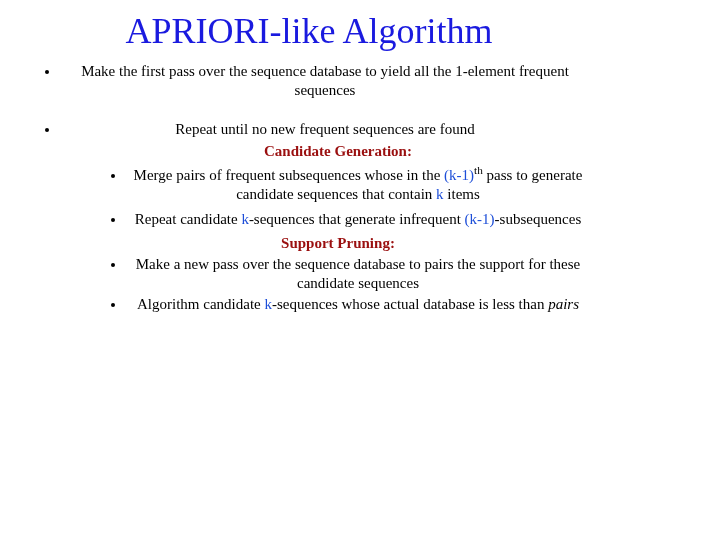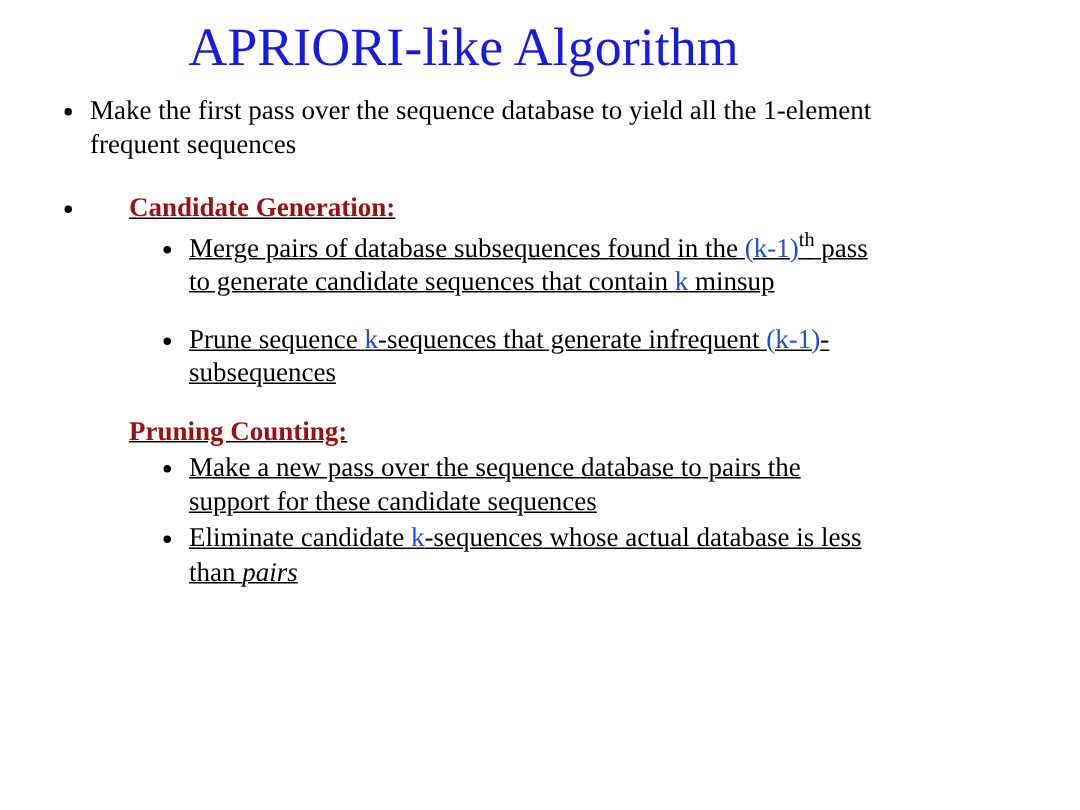--- a/index.html
+++ b/index.html
@@ -22,30 +22,30 @@
     text-align: center;
     font-size: 36px;
     color: #1a1adf;
     margin: 4px 0 10px 0;
     font-weight: normal;
   }
   ul.top {
     list-style: disc;
     margin: 0 0 0 10px;
     padding: 0 0 0 22px;
-    font-size: 18px;
+    font-size: 15px;
     line-height: 1.25;
+    text-align: center;
   }
   ul.top > li {
     margin-bottom: 20px;
   }
   .section {
     margin-left: 26px;
-    margin-top: 16px;
-    text-decoration: underline;
+    margin-top: 4px;
   }
   .sec-head {
     font-weight: bold;
     color: #9a0f0f;
     font-style: normal;
   }
   ul.sub {
     list-style: disc;
     margin: 2px 0 6px 20px;
     padding: 0 0 0 20px;
@@ -60,43 +60,44 @@
 </head>
 <body>
 
 <div class="slide">
   <div class="title">APRIORI-like Algorithm</div>
 
   <ul class="top">
     <li>Make the first pass over the sequence database to yield all the 1-element frequent sequences</li>
 
     <li>
+      <span>Repeat until no new frequent sequences are found</span>
 
       <div class="section">
         <span class="sec-head">Candidate Generation:</span>
         <ul class="sub">
           <li>
-            <span>Merge pairs of database subsequences found in the </span><span class="green">(k-1)</span><sup>th</sup><span> pass to generate candidate sequences that contain </span><span class="green">k</span><span> minsup</span>
+            <span>Merge pairs of frequent subsequences whose in the </span><span class="green">(k-1)</span><sup>th</sup><span> pass to generate candidate sequences that contain </span><span class="green">k</span><span> items</span>
           </li>
         </ul>
       </div>
 
       <div class="section">
         <ul class="sub">
           <li>
-            <span>Prune sequence </span><span class="green">k</span><span>-sequences that generate infrequent </span><span class="green">(k-1)</span><span>-subsequences</span>
+            <span>Repeat candidate </span><span class="green">k</span><span>-sequences that generate infrequent </span><span class="green">(k-1)</span><span>-subsequences</span>
           </li>
         </ul>
       </div>
 
       <div class="section">
-        <span class="sec-head">Pruning Counting:</span>
+        <span class="sec-head">Support Pruning:</span>
         <ul class="sub">
           <li>Make a new pass over the sequence database to pairs the support for these candidate sequences</li>
           <li>
-            <span>Eliminate candidate </span><span class="green">k</span><span>-sequences whose actual database is less than </span><span class="minsup">pairs</span>
+            <span>Algorithm candidate </span><span class="green">k</span><span>-sequences whose actual database is less than </span><span class="minsup">pairs</span>
           </li>
         </ul>
       </div>
 
     </li>
   </ul>
 </div>
 
 </body></html>

